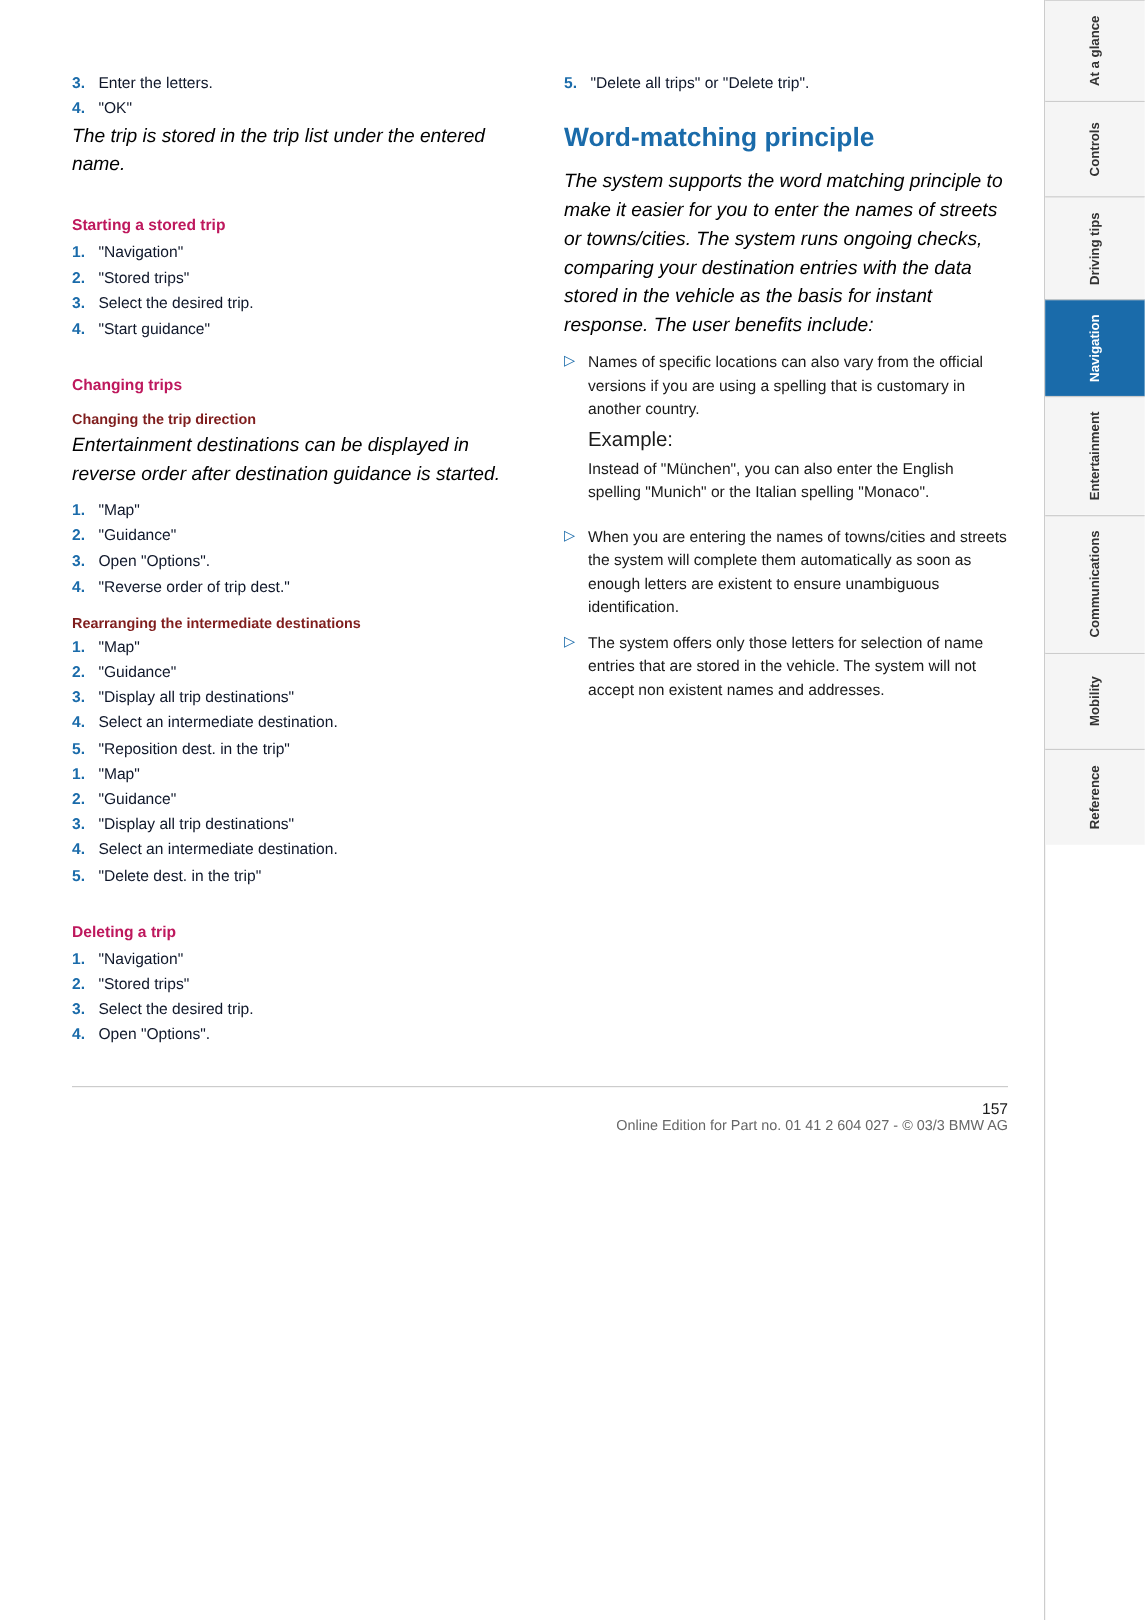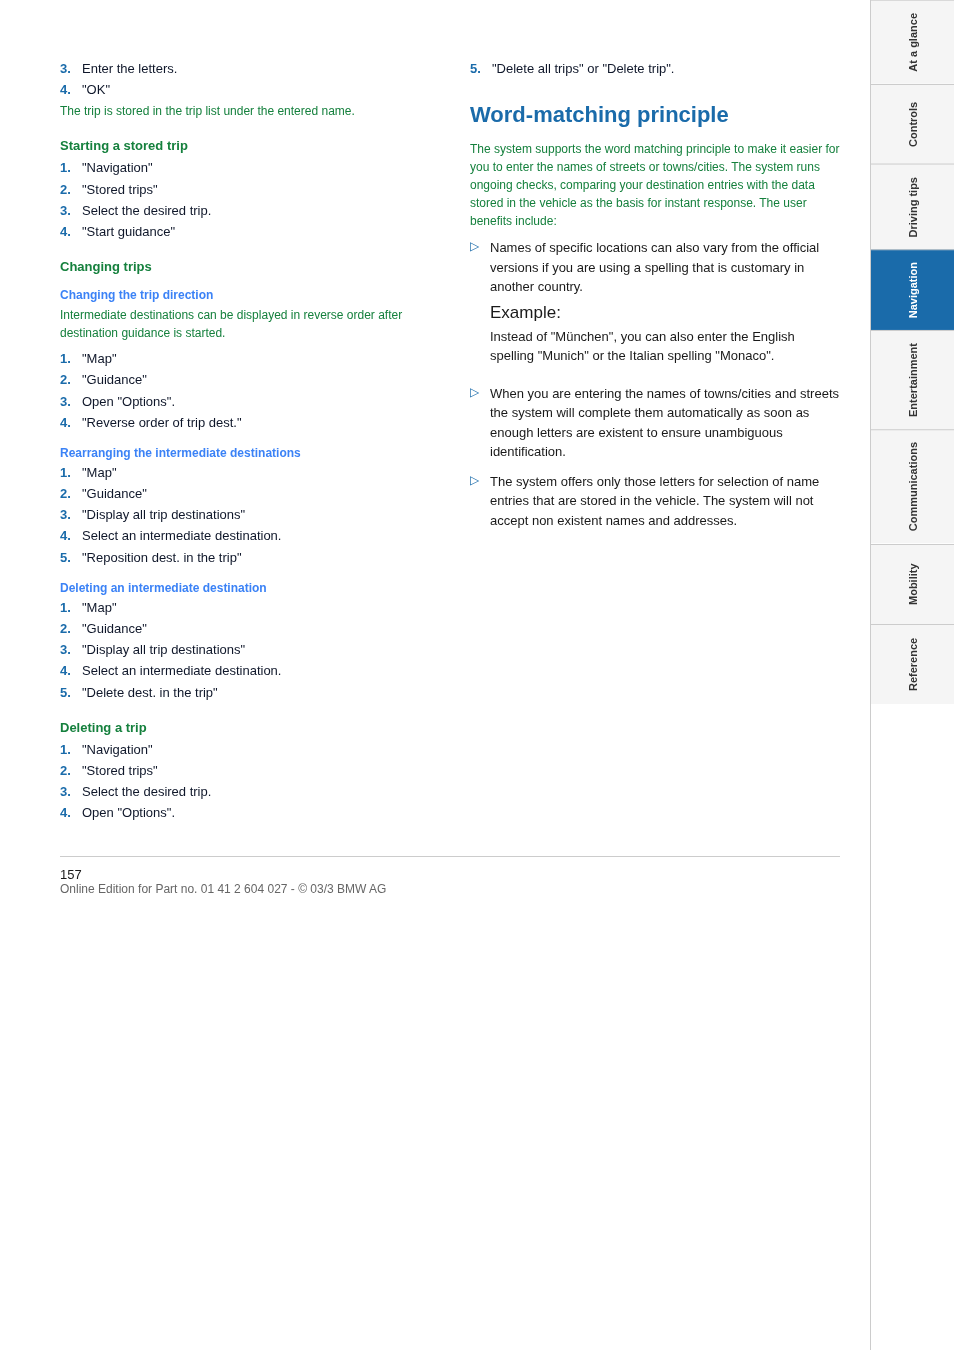--- a/index.html
+++ b/index.html
@@ -57,29 +57,29 @@
     .two-column {
       display: grid;
       grid-template-columns: 1fr 1fr;
       gap: 0 40px;
     }
 
     .left-col { }
     .right-col { }
 
     .section-heading {
-      color: #15803d;
-      font-weight: bold;
-      font-size: 13px;
-      margin-top: 18px;
+      color: #be185d;
+      font-weight: bold;
+      font-size: 13px;
+      margin-top: 30px;
       margin-bottom: 6px;
     }
 
     .sub-heading {
-      color: #3b82f6;
+      color: #7f1d1d;
       font-weight: bold;
       font-size: 12px;
       margin-top: 14px;
       margin-bottom: 4px;
     }
 
     .h2-heading {
       color: #1a6baa;
       font-size: 22px;
       font-weight: bold;
@@ -99,24 +99,25 @@
       min-width: 22px;
       font-size: 13px;
     }
 
     .item-text {
       font-size: 13px;
       color: #0f172a;
     }
 
     .body-text {
-      font-size: 12px;
+      font-size: 16px;
       line-height: 1.5;
       margin-bottom: 8px;
-      color: #15803d;
+      color: #000000;
+      font-style: italic;
     }
 
     .bullet-item {
       display: flex;
       margin-bottom: 10px;
       align-items: flex-start;
     }
 
     .bullet-arrow {
       color: #1a6baa;
@@ -139,21 +140,21 @@
     }
 
     .example-text {
       font-size: 13px;
       line-height: 1.5;
       color: #1a1a1a;
       margin-bottom: 8px;
     }
 
     .footer {
-      text-align: left;
+      text-align: right;
       font-size: 12px;
       color: #666;
       margin-top: 30px;
       padding-top: 10px;
       border-top: 1px solid #ccc;
     }
 
     .page-number {
       font-size: 13px;
       color: #1a1a1a;
@@ -204,21 +205,21 @@
               <span class="num">4.</span>
               <span class="item-text">"Start guidance"</span>
             </div>
           </div>
         </div>
 
         <div class="section">
           <div class="section-heading">Changing trips</div>
 
           <div class="sub-heading">Changing the trip direction</div>
-          <p class="body-text">Intermediate destinations can be displayed in reverse order after destination guidance is started.</p>
+          <p class="body-text">Entertainment destinations can be displayed in reverse order after destination guidance is started.</p>
           <div>
             <div class="numbered-item">
               <span class="num">1.</span>
               <span class="item-text">"Map"</span>
             </div>
             <div class="numbered-item">
               <span class="num">2.</span>
               <span class="item-text">"Guidance"</span>
             </div>
             <div class="numbered-item">
@@ -248,21 +249,20 @@
             <div class="numbered-item">
               <span class="num">4.</span>
               <span class="item-text">Select an intermediate destination.</span>
             </div>
             <div class="numbered-item">
               <span class="num">5.</span>
               <span class="item-text">"Reposition dest. in the trip"</span>
             </div>
           </div>
 
-          <div class="sub-heading">Deleting an intermediate destination</div>
           <div>
             <div class="numbered-item">
               <span class="num">1.</span>
               <span class="item-text">"Map"</span>
             </div>
             <div class="numbered-item">
               <span class="num">2.</span>
               <span class="item-text">"Guidance"</span>
             </div>
             <div class="numbered-item">

